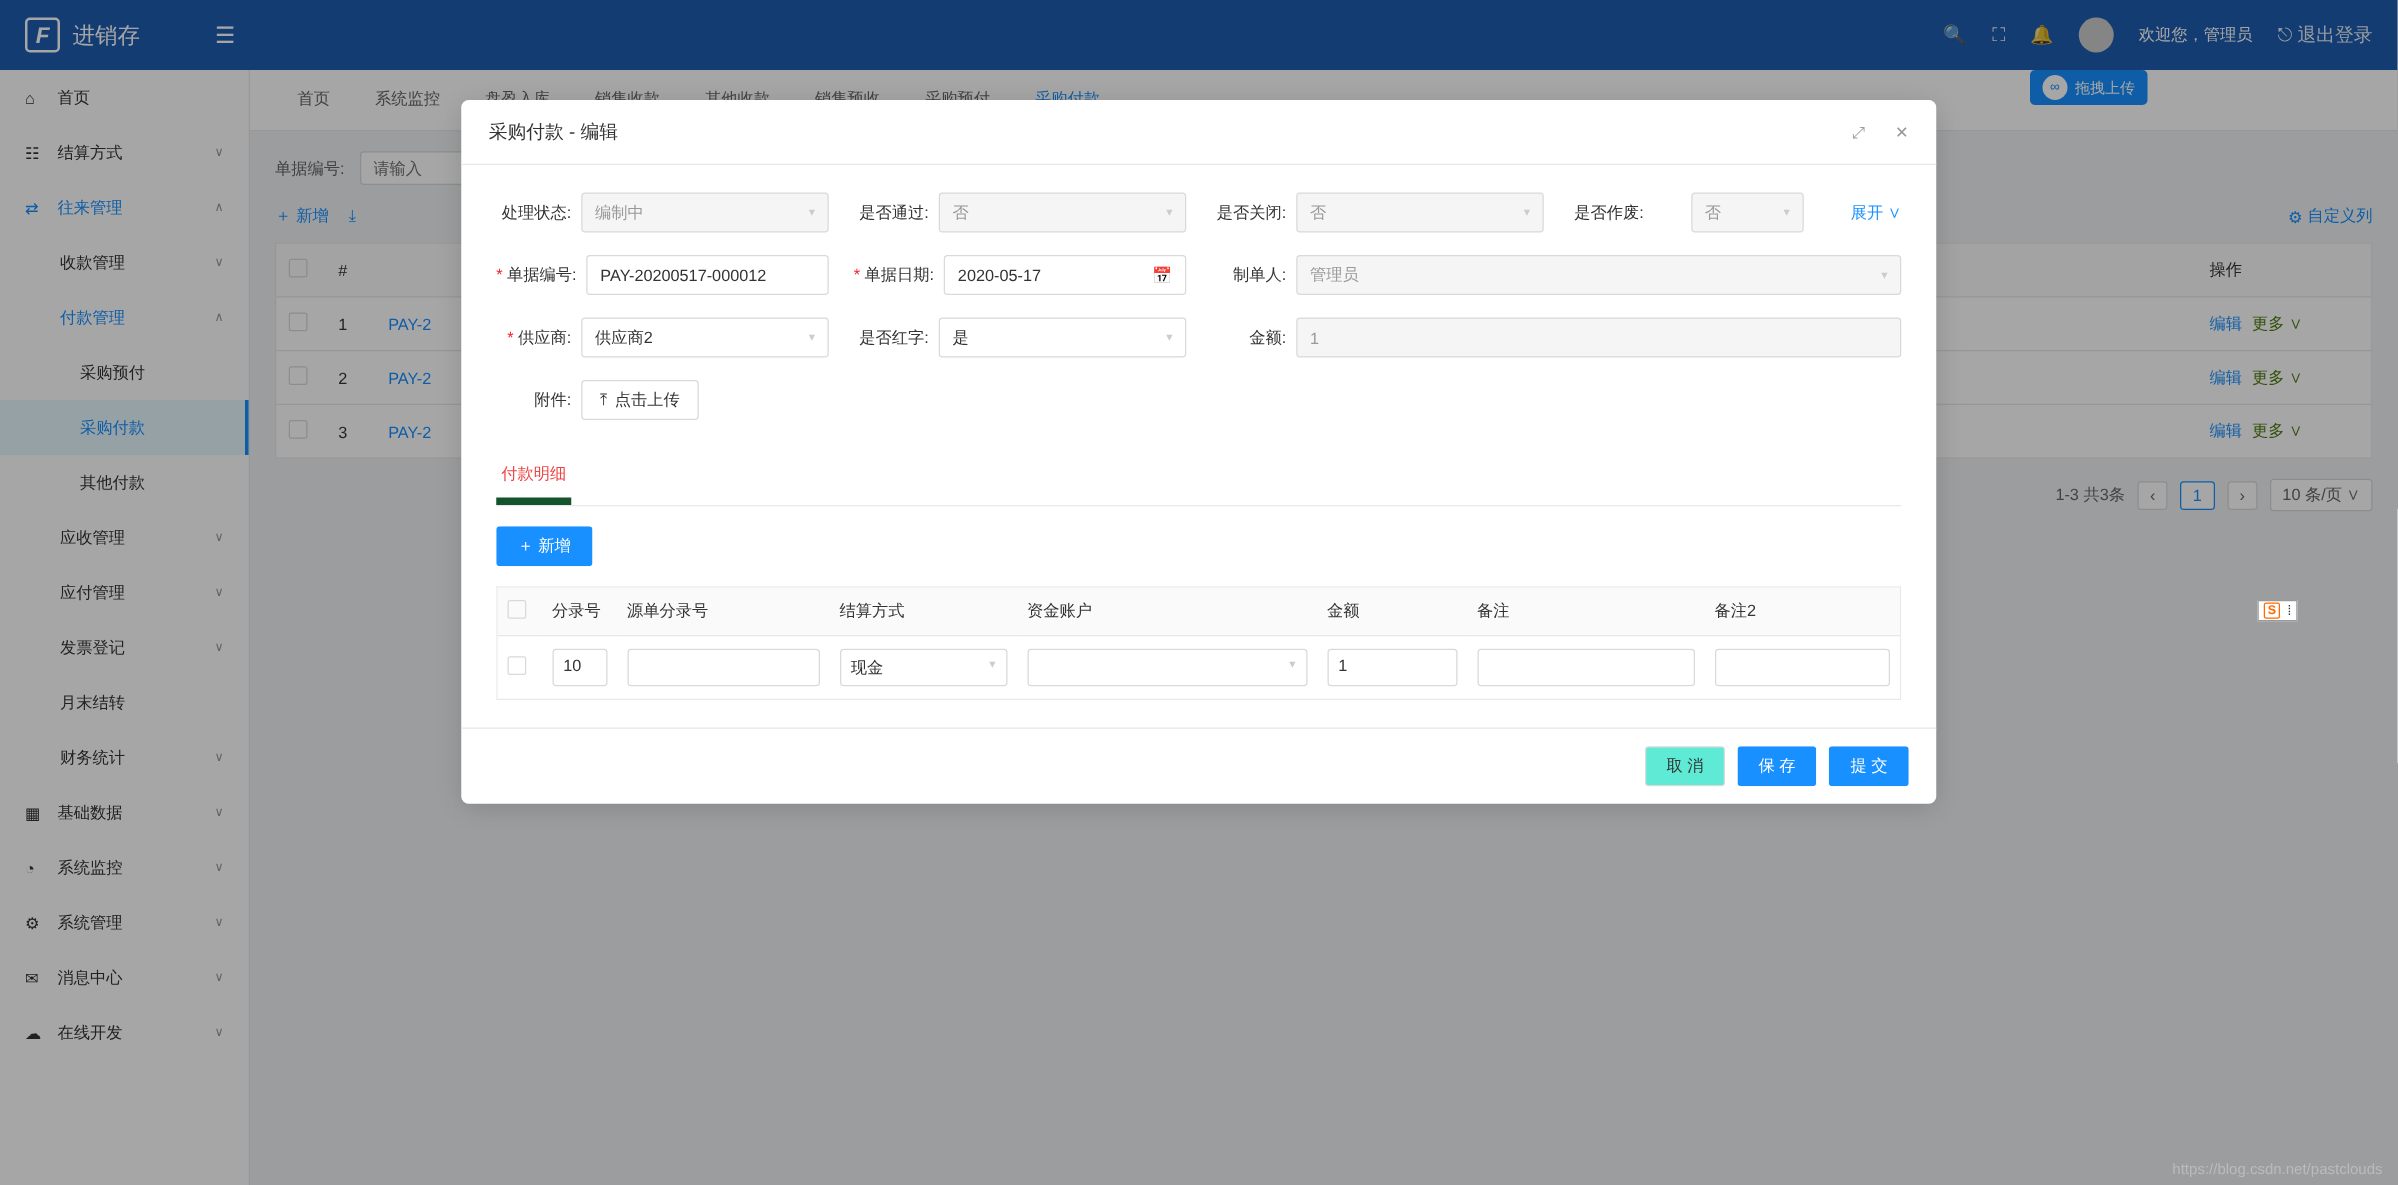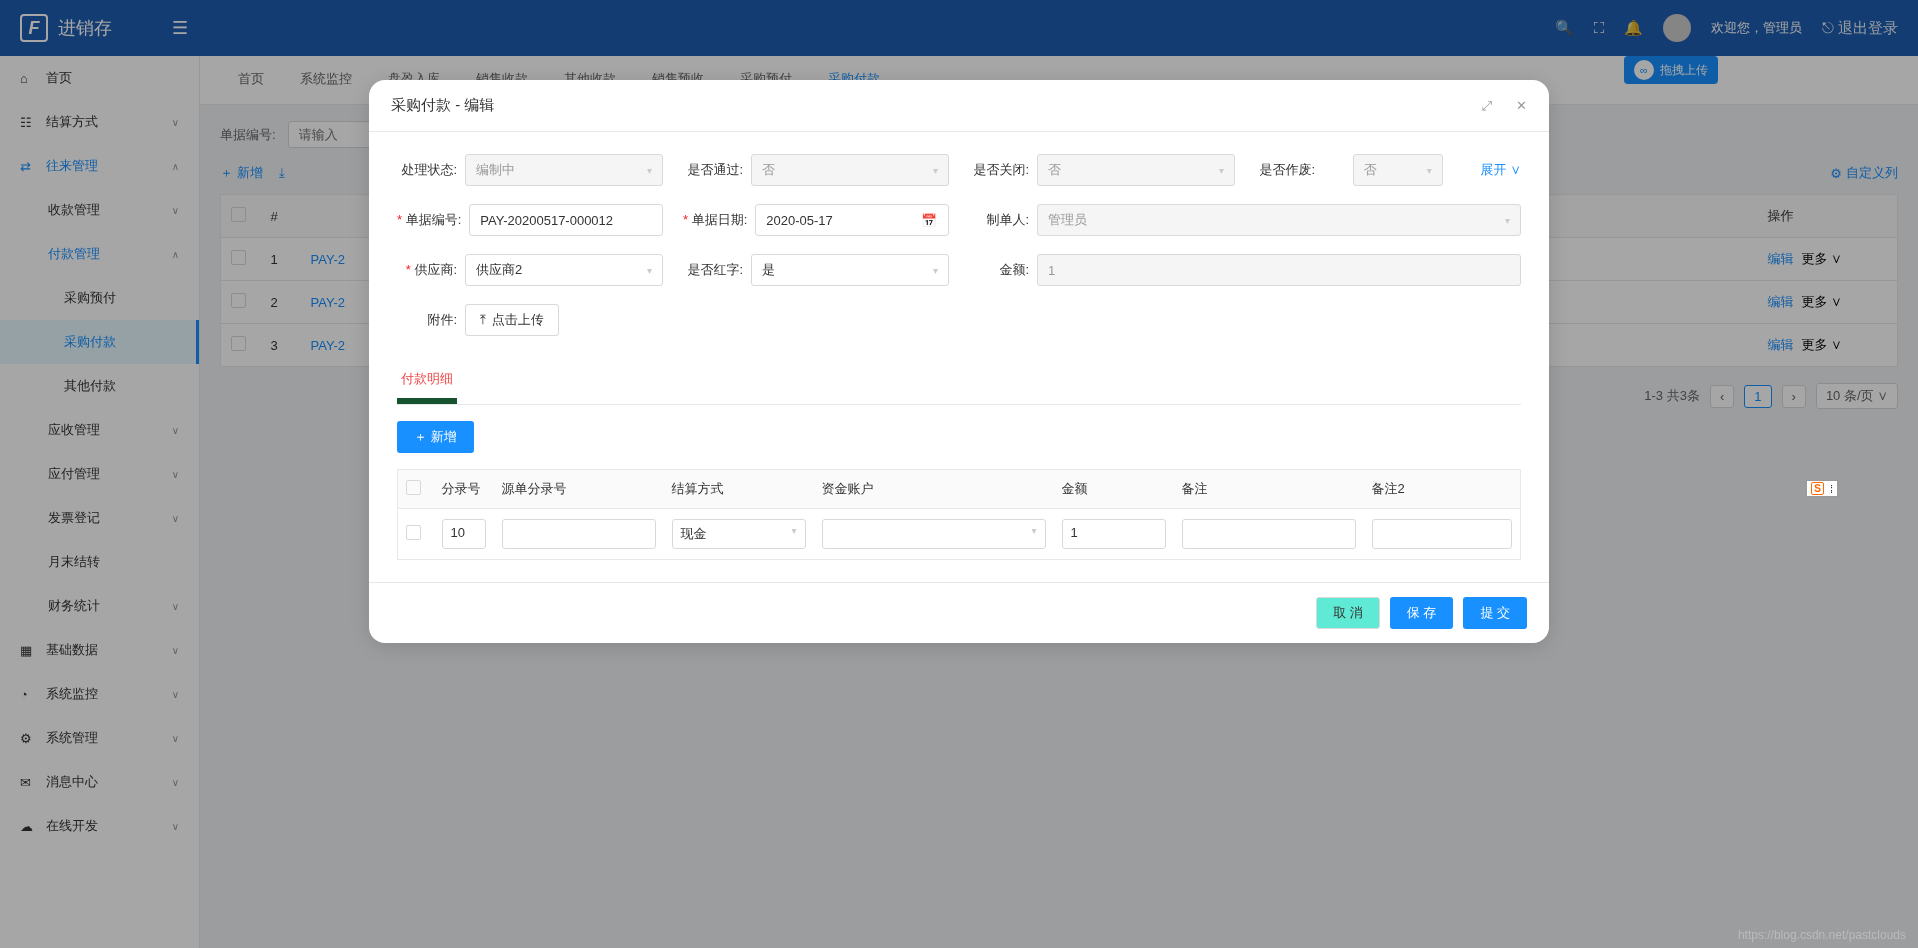--- a/index.html
+++ b/index.html
@@ -32,26 +32,26 @@
 .input{border:1px solid #d9d9d9;border-radius:3px;padding:5px 10px;font-size:13px;background:#fff}
 .toolbar{display:flex;align-items:center;gap:16px;margin-bottom:12px}
 .link-btn{color:#1890ff;cursor:pointer;display:flex;align-items:center;gap:4px}
 .link-btn.right{margin-left:auto}
 .table{width:100%;background:#fff;border:1px solid #e8e8e8;border-collapse:collapse}
 .table th,.table td{padding:12px 10px;border-bottom:1px solid #e8e8e8;text-align:left;font-size:13px}
 .table th{background:#fafafa;font-weight:500;color:#333}
 .table th.ops,.table td.ops{}
 .chk{width:15px;height:15px;border:1px solid #d9d9d9;border-radius:2px;display:inline-block}
 .link{color:#1890ff;cursor:pointer}
-.more-link{color:#000000;cursor:pointer;margin-left:8px}
+.more-link{color:#4d7c0f;cursor:pointer;margin-left:8px}
 .pagination{display:flex;align-items:center;justify-content:flex-end;gap:10px;margin-top:16px;color:#666}
 .page-btn{border:1px solid #d9d9d9;padding:3px 9px;border-radius:3px;cursor:pointer;background:#fff}
 .page-btn.active{border-color:#1890ff;color:#1890ff}
 .overlay{position:fixed;inset:0;background:rgba(0,0,0,.35);z-index:10}
-.modal{position:fixed;top:80px;left:50%;transform:translateX(-50%);width:1180px;background:#fff;border-radius:16px;z-index:11;box-shadow:0 4px 24px rgba(0,0,0,.15)}
+.modal{position:fixed;top:80px;left:50%;transform:translateX(-50%);width:1180px;background:#fff;border-radius:6px;z-index:11;box-shadow:0 4px 24px rgba(0,0,0,.15)}
 .modal-header{padding:16px 22px;border-bottom:1px solid #e8e8e8;display:flex;align-items:center}
 .modal-title{font-size:15px;color:#333}
 .modal-header-icons{margin-left:auto;display:flex;gap:24px;color:#999}
 .modal-header-icons span{cursor:pointer}
 .modal-body{padding:22px 28px}
 .form-grid{display:grid;grid-template-columns:repeat(4,1fr);gap:18px 20px;align-items:center}
 .form-item{display:flex;align-items:center;gap:8px}
 .form-item.span2{grid-column:span 2}
 .form-item.span4{grid-column:span 4}
 .form-label{min-width:60px;text-align:right;color:#333;font-size:13px}

